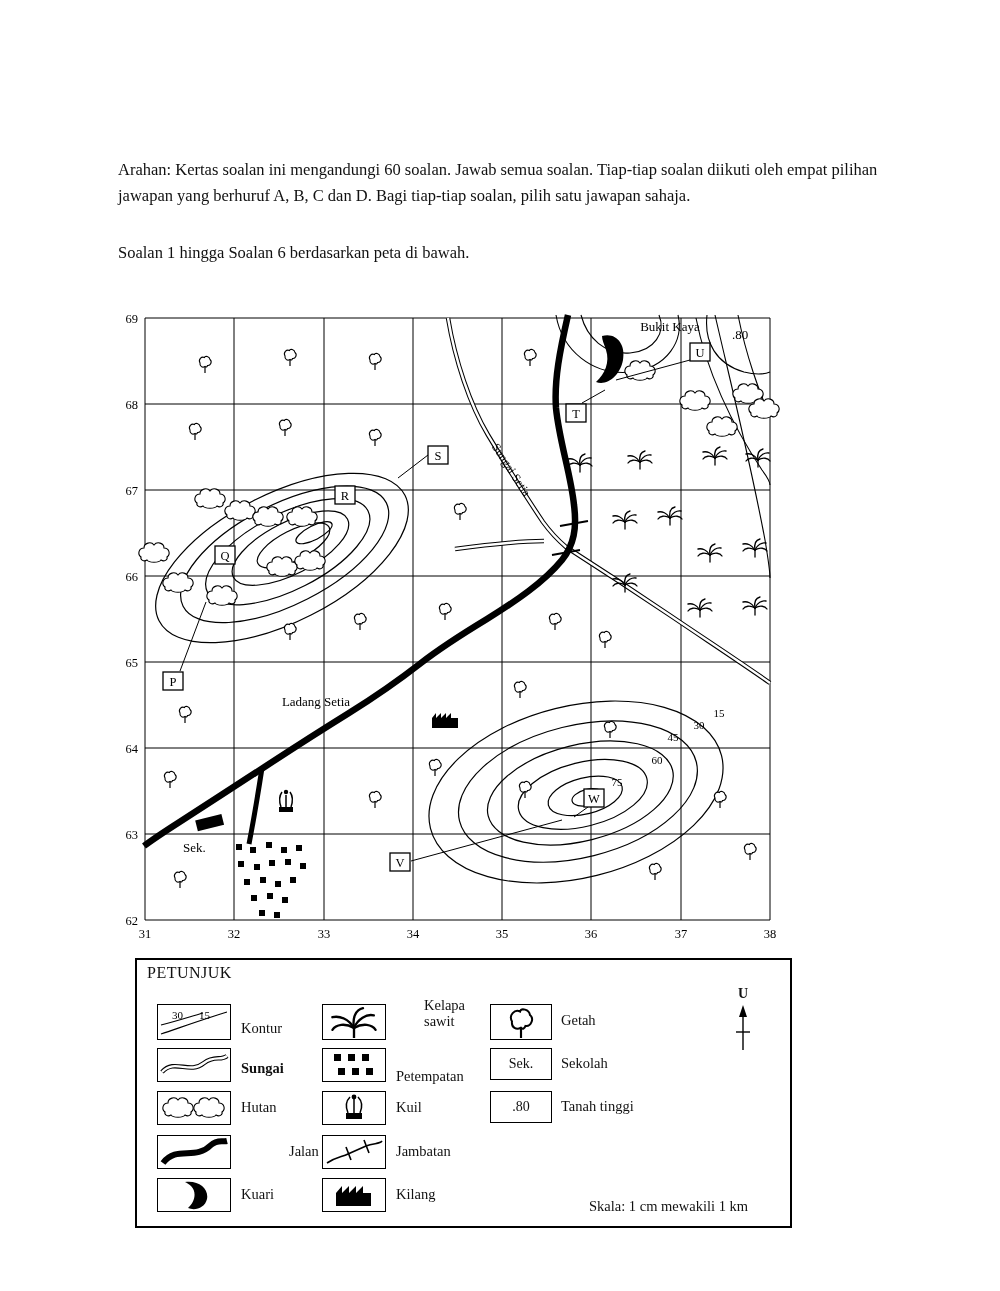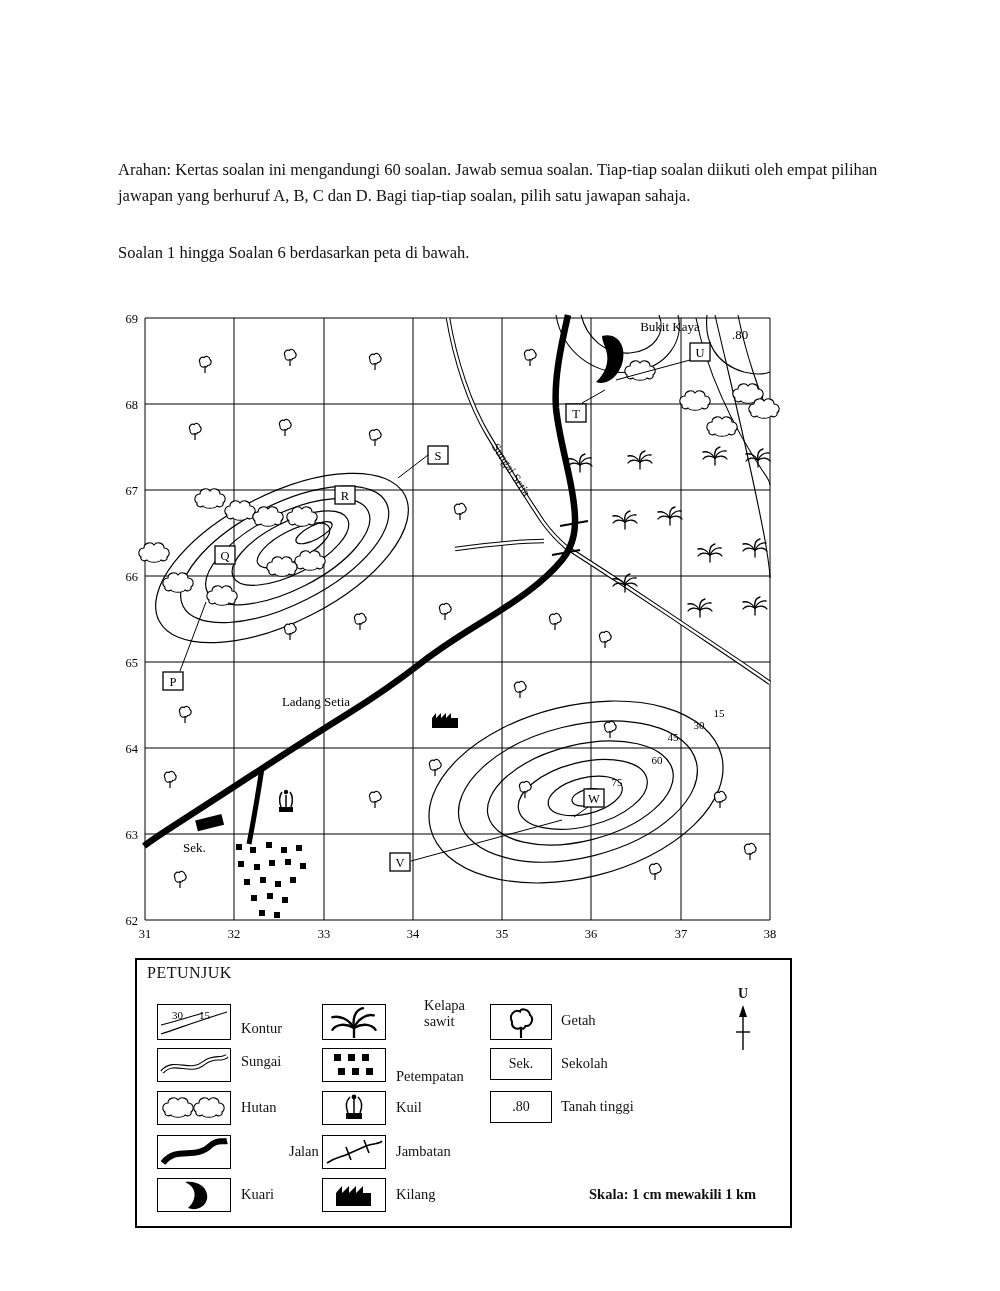--- a/index.html
+++ b/index.html
@@ -21,21 +21,21 @@
   .mbox{fill:#fff;stroke:#000;stroke-width:1.3;}
   .mtext{font-size:12.5px;text-anchor:middle;}
   .clabel{font-size:11px;text-anchor:middle;}
   .leader{stroke:#000;stroke-width:1;fill:none;}
   .legend{position:absolute;left:135px;top:958px;width:653px;height:266px;
        border:2px solid #000;background:#fff;}
   .legend-title{position:absolute;left:10px;top:4px;font-weight:normal;font-size:16px;letter-spacing:.5px;text-align:center;}
   .sym{position:absolute;border:1.3px solid #000;background:#fff;box-sizing:border-box;
        display:flex;align-items:center;justify-content:center;}
   .lbl{position:absolute;font-size:14.5px;line-height:16px;}
-  .scale{position:absolute;left:452px;top:226px;font-weight:bold;font-size:14.5px;}
+  .scale{position:absolute;left:452px;top:238px;font-weight:normal;font-size:14.5px;}
   .north{position:absolute;left:594px;top:26px;width:24px;text-align:center;}
   .north-u{font-size:14px;font-weight:bold;}
 </style>
 </head>
 <body>
 
 <div class="instructions">Arahan: Kertas soalan ini mengandungi 60 soalan. Jawab semua soalan. Tiap-tiap soalan diikuti oleh empat pilihan jawapan yang berhuruf A, B, C dan D. Bagi tiap-tiap soalan, pilih satu jawapan sahaja.</div>
 <div class="map-intro">Soalan 1 hingga Soalan 6 berdasarkan peta di bawah.</div>
 
 <svg width="680" height="645" viewBox="0 0 680 645" style="position:absolute;left:110px;top:300px;">
@@ -281,21 +281,21 @@
     </svg>
   </div>
   <span class="lbl" style="left:104px;top:52px;margin-top:8px;">Kontur</span>
 
   <div class="sym" style="left:20px;top:88px;width:74px;height:34px;">
     <svg width="70" height="30" viewBox="0 0 70 30">
       <path d="M3,22 C16,8 30,25 45,13 C55,5 62,11 68,6" fill="none" stroke="#000" stroke-width="4.5"></path>
       <path d="M3,22 C16,8 30,25 45,13 C55,5 62,11 68,6" fill="none" stroke="#fff" stroke-width="2.4"></path>
     </svg>
   </div>
-  <span class="lbl" style="left:104px;top:93px;">Sungai</span>
+  <span class="lbl" style="left:104px;top:100px;font-weight:bold;">Sungai</span>
 
   <div class="sym" style="left:20px;top:131px;width:74px;height:34px;">
     <svg width="70" height="30" viewBox="0 0 70 30">
       <use href="#g-cloud" x="19" y="16"></use>
         <use href="#g-cloud" x="50" y="16"></use>
     </svg>
   </div>
   <span class="lbl" style="left:104px;top:139px;">Hutan</span>
 
   <div class="sym" style="left:20px;top:175px;width:74px;height:34px;">

